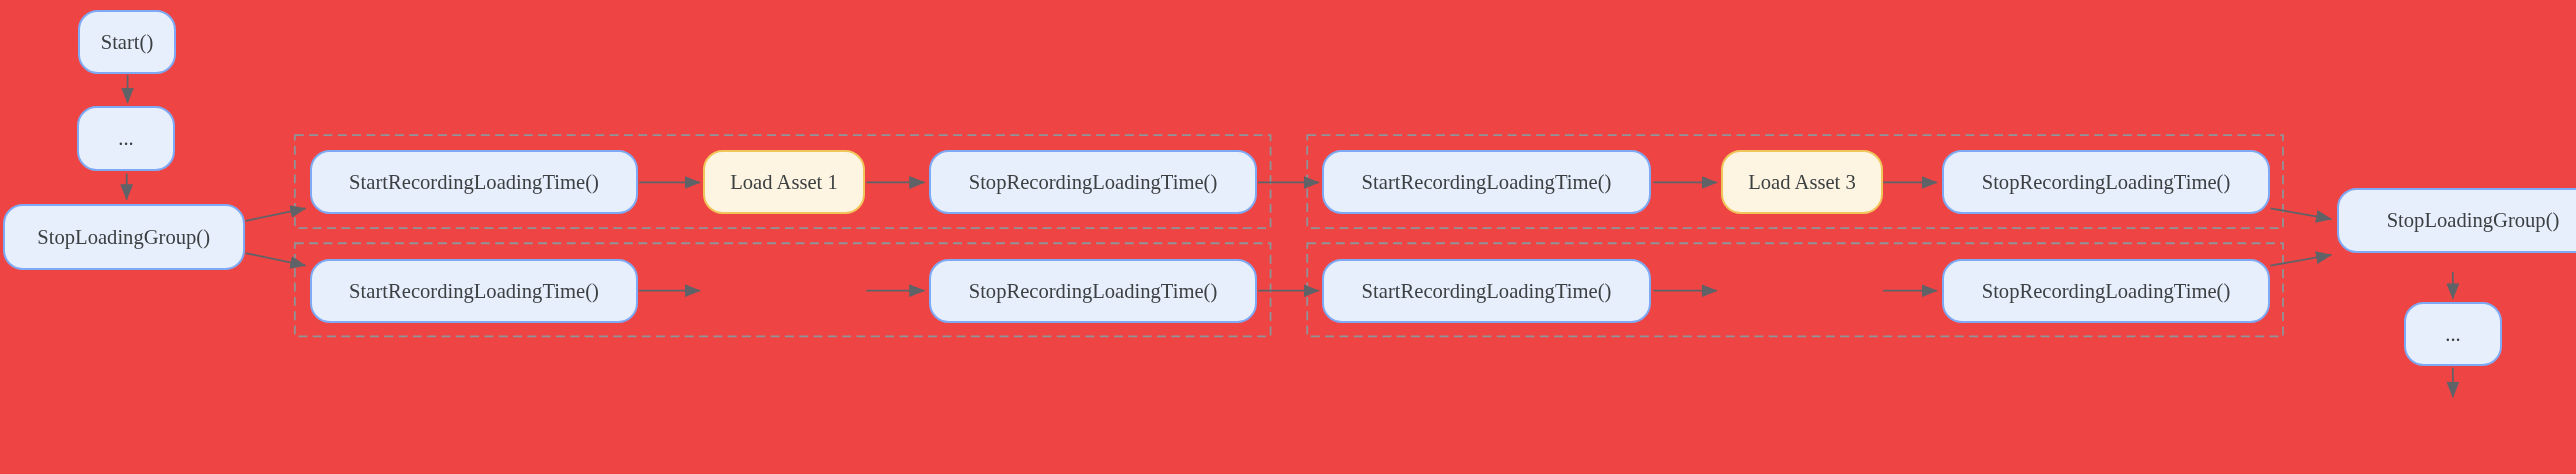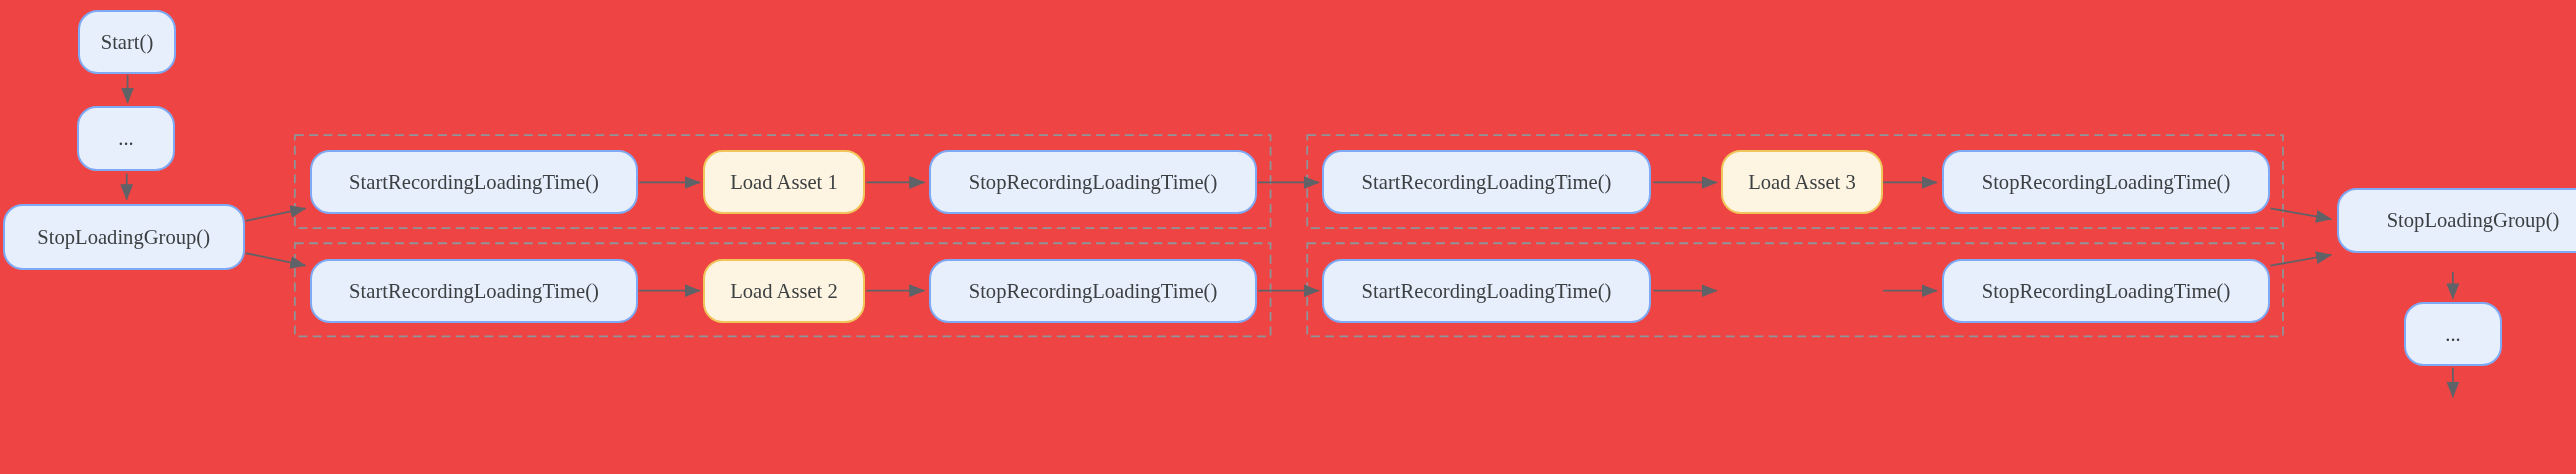--- a/index.html
+++ b/index.html
@@ -84,21 +84,20 @@
 
   <div class="node" style="left:78px; top:9.8px; width:98px; height:64px;">Start()</div>
   <div class="node" style="left:77px; top:106px; width:98px; height:65px;">...</div>
   <div class="node" style="left:2.7px; top:204px; width:242px; height:66px;">StopLoadingGroup()</div>
 
   <div class="node" style="left:310px; top:150px; width:328px; height:64px;">StartRecordingLoadingTime()</div>
   <div class="node yellow" style="left:703px; top:150px; width:162px; height:64px;text-align:right;">Load Asset 1</div>
   <div class="node" style="left:929px; top:150px; width:328px; height:64px;">StopRecordingLoadingTime()</div>
 
   <div class="node" style="left:310px; top:259px; width:328px; height:64px;">StartRecordingLoadingTime()</div>
-  <div class="node yellow" style="left:703px; top:259px; width:162px; height:64px;">Load Asset 2</div>
   <div class="node" style="left:929px; top:259px; width:328px; height:64px;">StopRecordingLoadingTime()</div>
 
   <div class="node" style="left:1322px; top:150px; width:329px; height:64px;">StartRecordingLoadingTime()</div>
   <div class="node yellow" style="left:1721px; top:150px; width:162px; height:64px;">Load Asset 3</div>
   <div class="node" style="left:1942px; top:150px; width:328px; height:64px;">StopRecordingLoadingTime()</div>
 
   <div class="node" style="left:1322px; top:259px; width:329px; height:64px;">StartRecordingLoadingTime()</div>
   <div class="node" style="left:1942px; top:259px; width:328px; height:64px;">StopRecordingLoadingTime()</div>
 
   <div class="node" style="left:2337px; top:188px; width:272px; height:65px;">StopLoadingGroup()</div>

